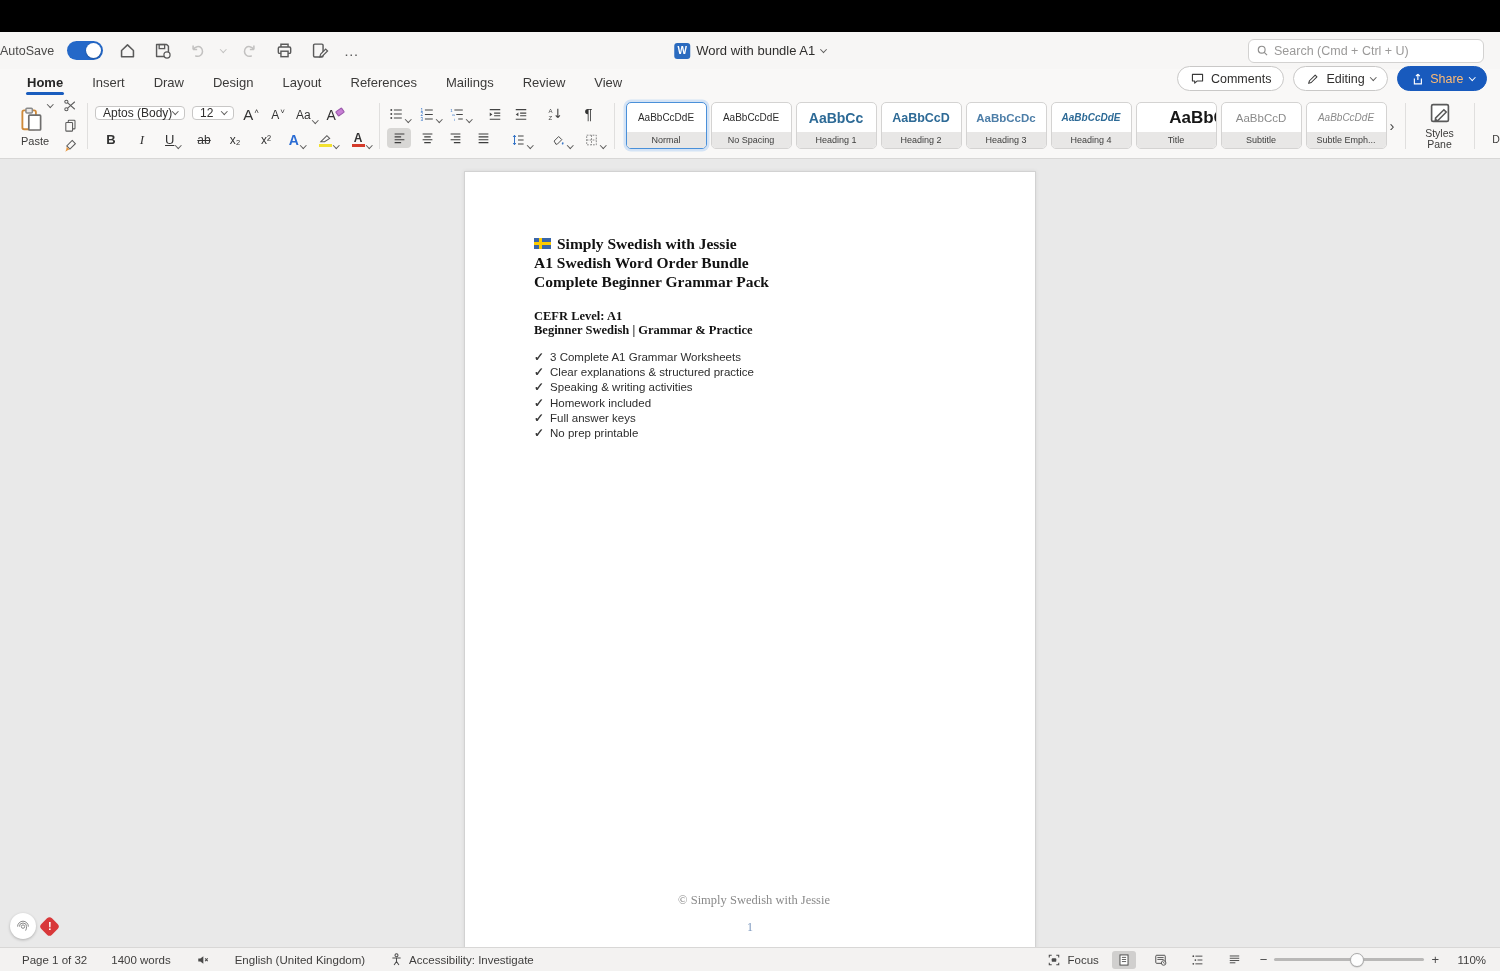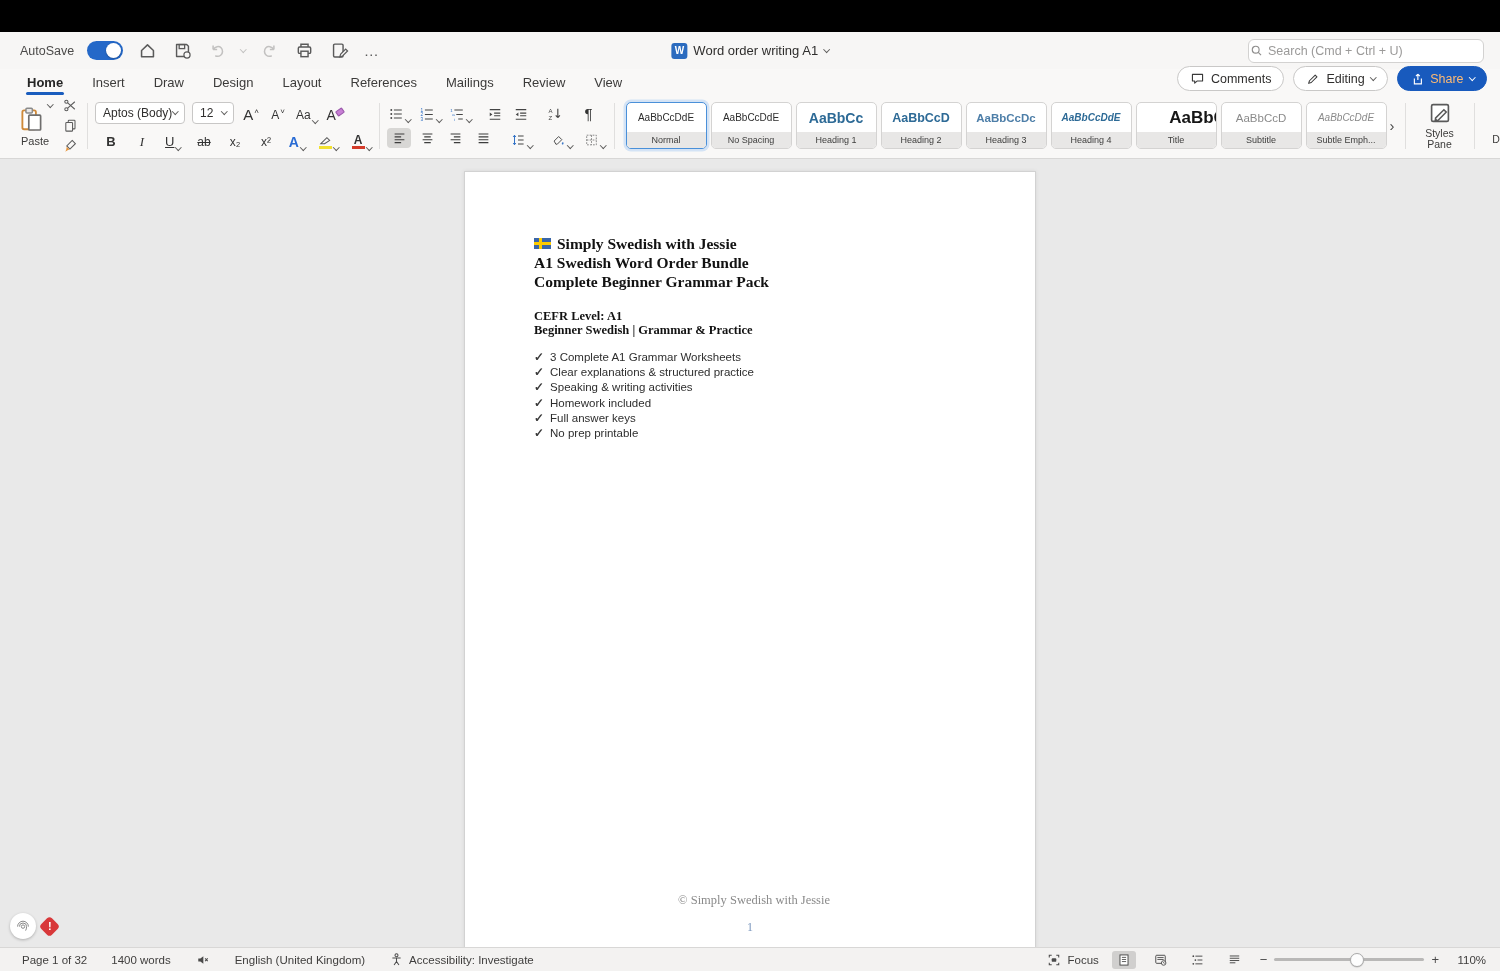--- a/index.html
+++ b/index.html
@@ -6,21 +6,21 @@
   html,body { width:1500px; height:971px; overflow:hidden; background:#e9e9e9;
               font-family:"Liberation Sans", sans-serif; }
   .screen { position:relative; width:1500px; height:971px; overflow:hidden; }
 
   
   .macbar { position:absolute; top:0; left:0; right:0; height:32px; background:#000; }
 
   
   .toolbar { position:absolute; top:32px; left:0; right:0; height:37px;
              background:#f7f6f5; display:flex; align-items:center; }
-  .qat { display:flex; align-items:center; gap:13px; padding-left:20px; }
+  .qat { display:flex; align-items:center; gap:13px; }
   .autosave-label { font-size:12.5px; color:#4b4a49; }
   .toggle { width:36px; height:19px; border-radius:10px; background:#2468c8; position:relative; }
   .toggle .knob { position:absolute; top:2px; right:2px; width:15px; height:15px;
                   border-radius:50%; background:#fff; box-shadow:0 0.5px 1.5px rgba(0,0,0,.35); }
   .qbtn { display:flex; align-items:center; justify-content:center; width:22px; height:22px; }
   .qbtn svg { display:block; }
   .more-dots { font-size:15px; color:#5a5a5a; letter-spacing:1px; line-height:10px; }
 
   .doc-title-wrap { position:absolute; left:50%; transform:translateX(-50%);
                     display:flex; align-items:center; gap:6px; }
@@ -28,21 +28,21 @@
                font-size:10px; font-weight:700; display:flex; align-items:center; justify-content:center; }
   .doc-title { font-size:13px; color:#2f2e2d; font-weight:500; }
 
   .chev { display:inline-block; width:6px; height:6px; border-right:1.4px solid #5f5e5d;
           border-bottom:1.4px solid #5f5e5d; transform:rotate(45deg); margin-top:-3px; }
   .chev.sm { width:4.5px; height:4.5px; }
   .chev.white { border-color:#fff; }
 
   .search-box { margin-left:auto; margin-right:16px; width:236px; height:24px;
                 background:#fff; border:1px solid #d3d2d1; border-radius:6px;
-                display:flex; align-items:center; padding:0 1px; gap:5px; }
+                display:flex; align-items:center; padding:0 7px; gap:5px; }
   .search-box input { border:none; outline:none; flex:1; font-size:12.5px; color:#6e6d6c;
                       background:transparent; font-family:"Liberation Sans",sans-serif; }
   .search-box input::placeholder { color:#9b9a99; }
 
   
   .tabrow { position:absolute; top:69px; left:0; right:0; height:26px; background:#f9f8f7;
             display:flex; align-items:center; padding-left:26px; gap:27px; }
   .tab { font-size:13px; color:#3c3b3a; position:relative; padding:3px 1px; cursor:default; }
   .tab.active { font-weight:700; color:#252525; }
   .tab.active::after { content:""; position:absolute; left:0; right:0; bottom:-2px;
@@ -57,21 +57,21 @@
             border-bottom:1px solid #d8d7d6; display:flex; align-items:center; padding:0 8px 2px 12px; }
   .rsep { width:1px; height:46px; background:#e0dfde; margin:0 7px; flex:none; }
   .paste-group { display:flex; flex-direction:column; align-items:center; width:46px; flex:none; }
   .paste-top { display:flex; align-items:flex-start; gap:3px; }
   .paste-label { font-size:11px; color:#3c3b3a; margin-top:3px; }
   .cutcopy-col { display:flex; flex-direction:column; gap:4px; margin-left:2px; flex:none; }
   .mini-btn { width:20px; height:16px; display:flex; align-items:center; justify-content:center; }
 
   .stack2 { display:flex; flex-direction:column; gap:7px; flex:none; }
   .rrow { display:flex; align-items:center; gap:7px; }
-  .combo { height:22px; background:#fff; border:1px solid #c8c7c6; border-radius:4px;
+  .combo { height:14px; background:#fff; border:1px solid #c8c7c6; border-radius:4px;
            display:flex; align-items:center; justify-content:space-between;
            padding:0 7px; font-size:12px; color:#2f2e2d; }
   .combo.font-name { width:90px; }
   .combo.font-size { width:42px; }
 
   .fmt-btn { min-width:20px; height:18px; display:flex; align-items:flex-end; justify-content:center;
              gap:2px; font-size:13px; color:#333; padding:0 1px; }
   .fmt-btn .g { line-height:14px; }
   .g.bold { font-weight:700; }
   .g.italic { font-style:italic; font-family:"Liberation Serif",serif; }
@@ -205,21 +205,21 @@
         <svg class="ic" width="19" height="19" viewBox="0 0 16 16">
             <rect x="3" y="2.6" width="8" height="10.8" rx="1" fill="none" stroke="#5a5a5a" stroke-width="1.2"></rect>
             <path d="M8.2 13.4l.8-2.4 4.2-4.2 1.6 1.6-4.2 4.2z" fill="#f7f6f5" stroke="#5a5a5a" stroke-width="1"></path>
           </svg>
       </span>
       <span class="more-dots">…</span>
     </div>
 
     <div class="doc-title-wrap">
       <span class="word-icon">W</span>
-      <span class="doc-title">Word order writing A1</span>
+      <span class="doc-title">Word with bundle A1</span>
       <span class="chev sm"></span>
     </div>
 
     <div class="search-box">
       <svg class="ic" width="13" height="13" viewBox="0 0 16 16">
           <circle cx="7" cy="7" r="4.2" fill="none" stroke="#8e8d8c" stroke-width="1.4"></circle>
           <path d="M10.2 10.2 13.6 13.6" stroke="#8e8d8c" stroke-width="1.4"></path>
         </svg>
       <input type="text" placeholder="Search (Cmd + Ctrl + U)" style="">
     </div>

